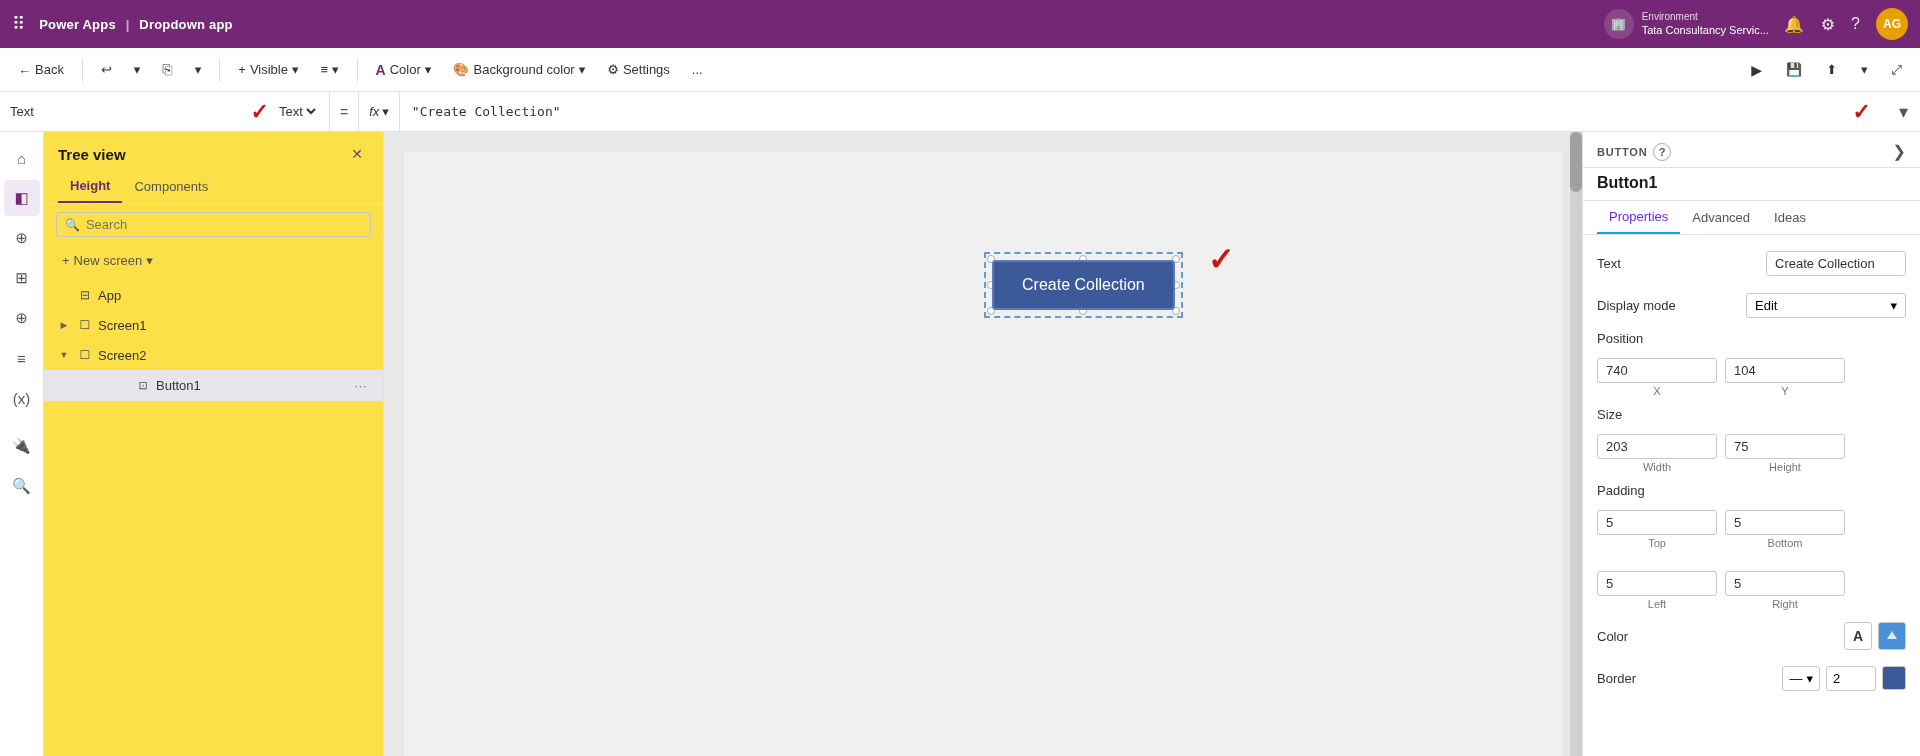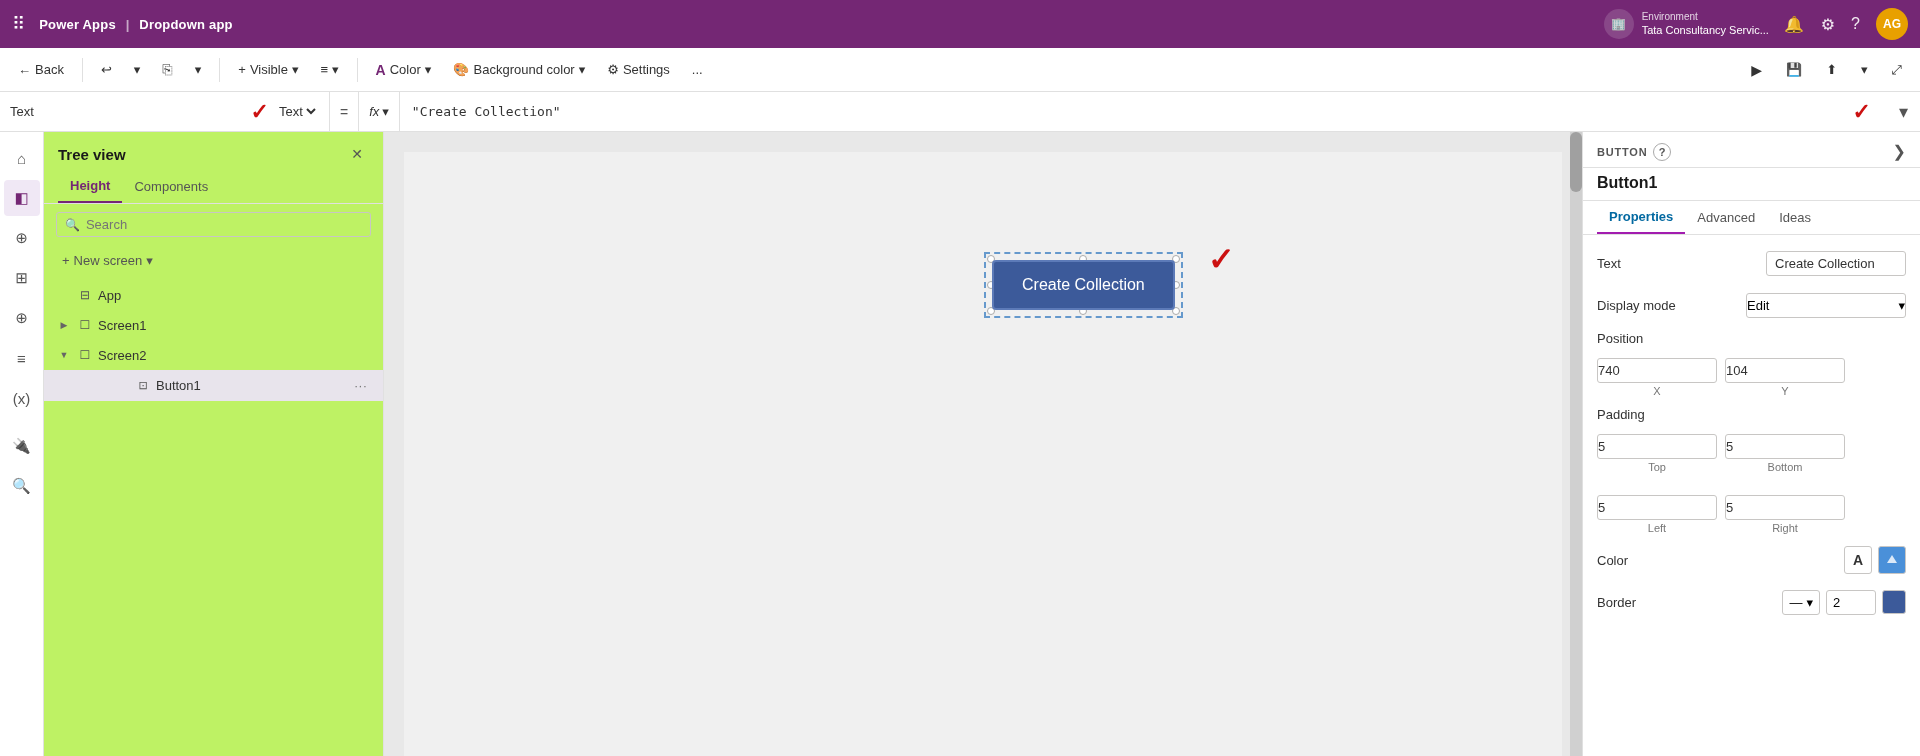--- a/index.html
+++ b/index.html
@@ -136,21 +136,21 @@
       color: #555;
       font-size: 15px;
       border: none;
       background: transparent;
     }
     .sidebar-icon-btn.active { background: #f0e8f5; color: #742774; }
 
     
     .tree-view {
       width: 340px;
-      background: #bef264;
+      background: #fde047;
       border-right: 1px solid #e0e0e0;
       display: flex;
       flex-direction: column;
     }
     .tree-header {
       display: flex;
       align-items: center;
       justify-content: space-between;
       padding: 12px 14px 8px;
     }
@@ -392,23 +392,23 @@
     .props-tab {
       padding: 8px 12px;
       font-size: 13px;
       cursor: pointer;
       color: #555;
       border-bottom: 2px solid transparent;
       border: none;
       background: transparent;
     }
     .props-tab.active {
-      color: #0369a1;
-      border-bottom: 2px solid #a21caf;
-      font-weight: 700;
+      color: #6d28d9;
+      border-bottom: 2px solid #0ea5e9;
+      font-weight: 400;
     }
     .props-body {
       flex: 1;
       overflow-y: auto;
       padding: 12px 14px;
       display: flex;
       flex-direction: column;
       gap: 10px;
     }
     .prop-row {
@@ -429,21 +429,21 @@
       padding: 4px 8px;
       font-size: 13px;
       color: #333;
       outline: none;
     }
     .prop-dropdown {
       display: flex;
       align-items: center;
       border: 1px solid #c8c6c4;
       border-radius: 3px;
-      padding: 4px 0;
+      padding: 4px 8px;
       font-size: 13px;
       width: 160px;
       cursor: pointer;
       justify-content: space-between;
     }
     .prop-toggle {
       display: flex;
       align-items: center;
       gap: 8px;
     }
@@ -476,21 +476,21 @@
     }
     .xy-group {
       display: flex;
       flex-direction: column;
       gap: 2px;
     }
     .xy-input {
       width: 120px;
       border: 1px solid #c8c6c4;
       border-radius: 3px;
-      padding: 4px 0;
+      padding: 4px 8px;
       font-size: 13px;
       color: #333;
       outline: none;
     }
     .xy-sub-label {
       font-size: 11px;
       color: #777;
       text-align: center;
     }
     .color-row {
@@ -789,20 +789,33 @@
             <input class="xy-input" type="text" value="740" style="">
             <span class="xy-sub-label">X</span>
           </div>
           <div class="xy-group">
             <input class="xy-input" type="text" value="104" style="">
             <span class="xy-sub-label">Y</span>
           </div>
         </div>
       </div>
 
+      <div class="prop-xy-row">
+        <span class="prop-label">Size</span>
+        <div class="xy-inputs">
+          <div class="xy-group">
+            <input class="xy-input" type="text" value="203" style="">
+            <span class="xy-sub-label">Width</span>
+          </div>
+          <div class="xy-group">
+            <input class="xy-input" type="text" value="75" style="">
+            <span class="xy-sub-label">Height</span>
+          </div>
+        </div>
+      </div>
 
       <div class="prop-xy-row">
         <span class="prop-label">Padding</span>
         <div class="xy-inputs">
           <div class="xy-group">
             <input class="xy-input" type="text" value="5" style="">
             <span class="xy-sub-label">Top</span>
           </div>
           <div class="xy-group">
             <input class="xy-input" type="text" value="5" style="">

